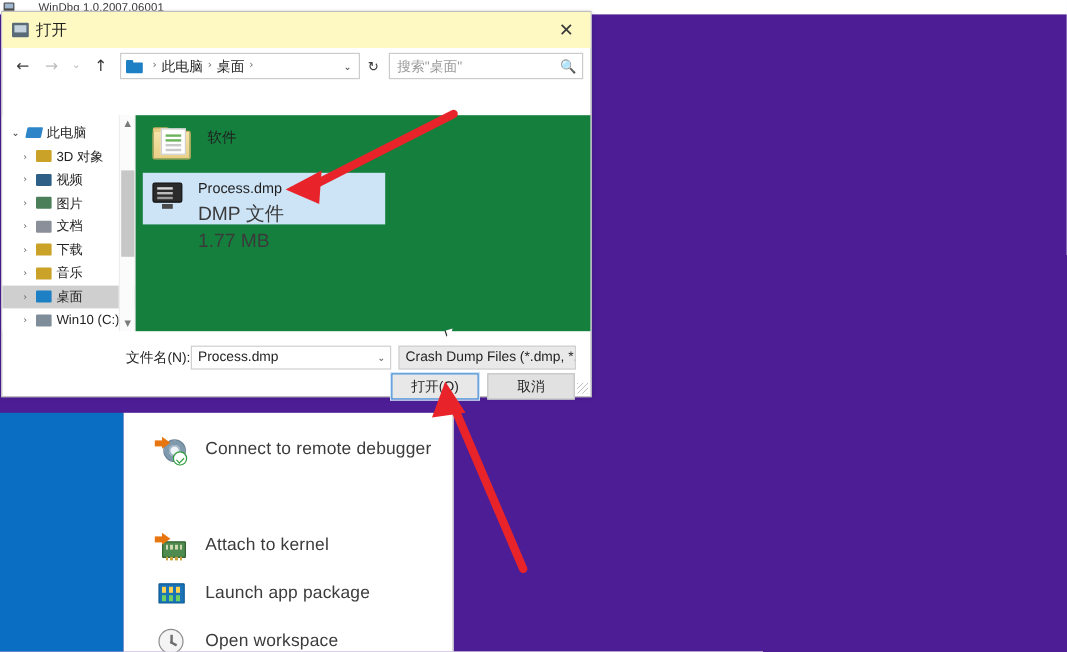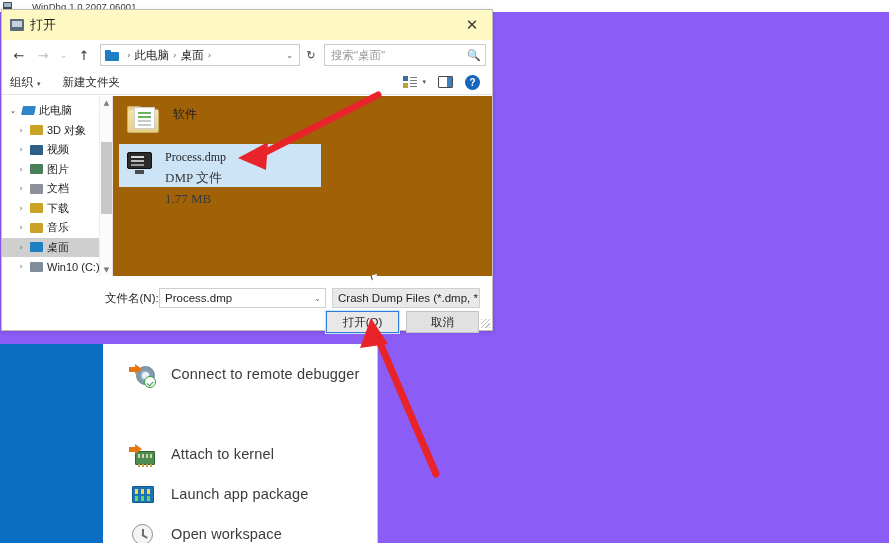--- a/index.html
+++ b/index.html
@@ -24,21 +24,21 @@
   .app-titlebar .tb-ico {
     width: 9px; height: 8px; background: #4a4a4a; border-radius: 1px;
     position: relative; flex: none;
   }
   .app-titlebar .tb-ico::after {
     content: ""; position: absolute; left: 1px; top: 1px;
     width: 7px; height: 4px; background: #9fb8cf;
   }
   .app-body {
     position: absolute; left: 0; top: 12px; width: 889px; height: 531px;
-    background: #8b5cf6;
+    background: #4c1d95;
   }
   
   .blue-panel {
     position: absolute; left: 0; top: 332px; width: 103px; height: 211px;
     background: #0a6fc2;
   }
   
   .menu-panel {
     position: absolute; left: 103px; top: 332px; width: 275px; height: 211px;
     background: #ffffff; border-right: 1px solid #c8c8c8;
@@ -187,26 +187,26 @@
   .tree-scroll {
     position:absolute; right:0; top:0; width: 13px; height: 180px;
     background:#fbfbfb; border-left:1px solid #ededed;
   }
   .ts-up, .ts-down { position:absolute; left:0; width:13px; height:13px; display:flex;
     align-items:center; justify-content:center; font-size:7px; color:#7a7a7a;
     font-family:"DejaVu Sans", sans-serif; }
   .ts-up { top:0; } .ts-down { bottom:0; }
   .ts-thumb { position:absolute; left:1px; top:46px; width:11px; height:72px; background:#c7c7c7; }
 
-  .filelist { flex: 1; background:#a16207; position: relative; font-family: Liberation Serif, serif; }
+  .filelist { flex: 1; background:#15803d; position: relative; }
   .file-item { position:absolute; display:flex; align-items:flex-start; gap: 12px; padding: 6px 8px; }
   .file-item.selected { background:#cde4f7; }
   .fi-text { display:flex; flex-direction:column; gap: 4px; }
   .fi-name { font-size: 12px; color:#1f1f1f; }
-  .fi-meta { font-size: 13px; color:#3a3a3a; }
+  .fi-meta { font-size: 16px; color:#3a3a3a; }
   .big-folder { width: 34px; height: 28px; position: relative; flex:none; }
   .big-folder .bf-back { position:absolute; left:0; top:3px; width:32px; height:24px;
     background: linear-gradient(180deg,#f6e3a8,#e9cf86); border:1px solid #cbb165; border-radius:2px; }
   .big-folder .bf-tab { position:absolute; left:0; top:0; width:14px; height:4px;
     background:#e9cf86; border:1px solid #cbb165; border-bottom:none; border-radius:2px 2px 0 0; }
   .big-folder .bf-paper { position:absolute; left:7px; top:1px; width:21px; height:22px;
     background:#ffffff; border:1px solid #cfcfcf; }
   .big-folder .bf-paper::after { content:""; position:absolute; left:3px; top:4px; width:13px; height:2px;
     background:#6db35c; box-shadow:0 4px 0 #6db35c, 0 8px 0 #c9c9c9, 0 12px 0 #c9c9c9; }
   .dmp-ico { width: 26px; height: 22px; position:relative; flex:none; margin-top:2px; }
@@ -331,34 +331,20 @@
       </div>
 
       <span class="refresh-btn">↻</span>
 
       <div class="search-box">
         <span class="sb-ph">搜索"桌面"</span>
         <span class="sb-ico">🔍</span>
       </div>
     </div>
 
-    <div class="cmdbar">
-      <span class="cmd-item">
-        <span>组织</span><span class="caret">▾</span>
-      </span>
-      <span class="cmd-item">新建文件夹</span>
-      <span class="cmd-right">
-        <span class="view-ico">
-            <span class="view-lines"></span>
-          </span>
-        <span class="view-caret">▾</span>
-        <span class="pane-ico"></span>
-        <span class="help-ico">?</span>
-      </span>
-    </div>
 
     <div class="content">
 
       <div class="tree">
 
         <div class="tree-row">
           <span class="tw open">⌄</span>
           <span class="tnode-ico">
               <span class="pc-ico"></span>
             </span>

